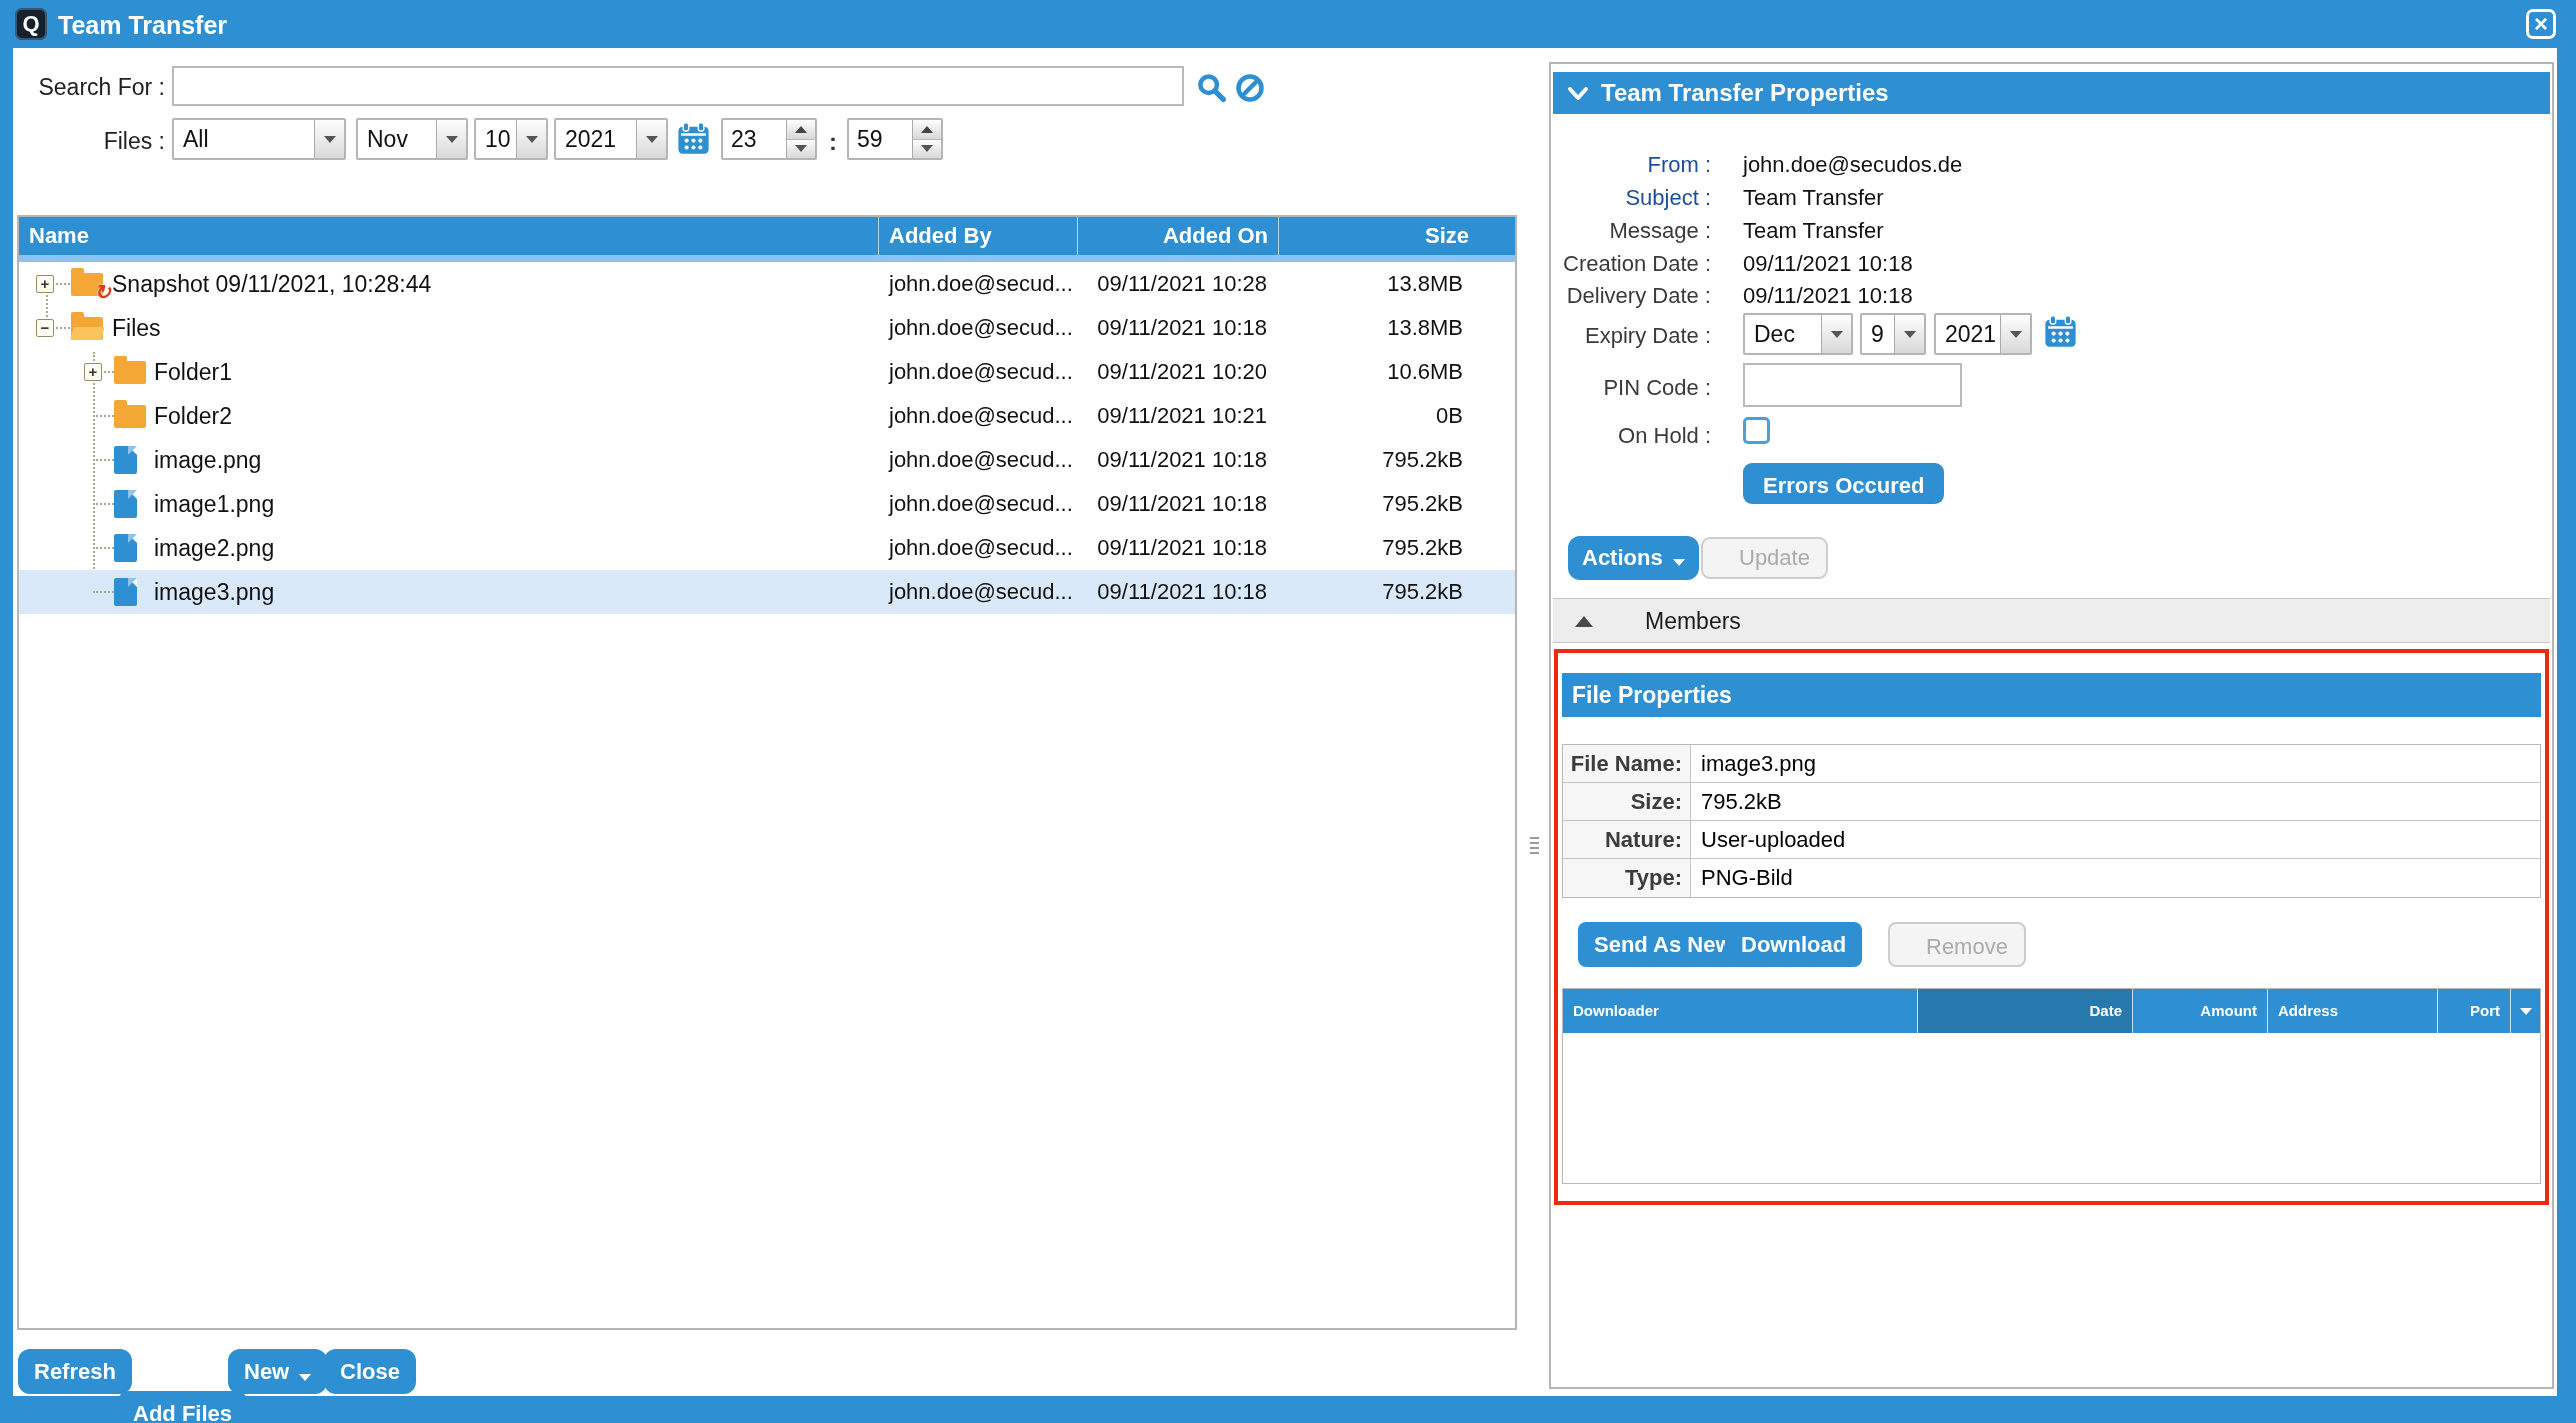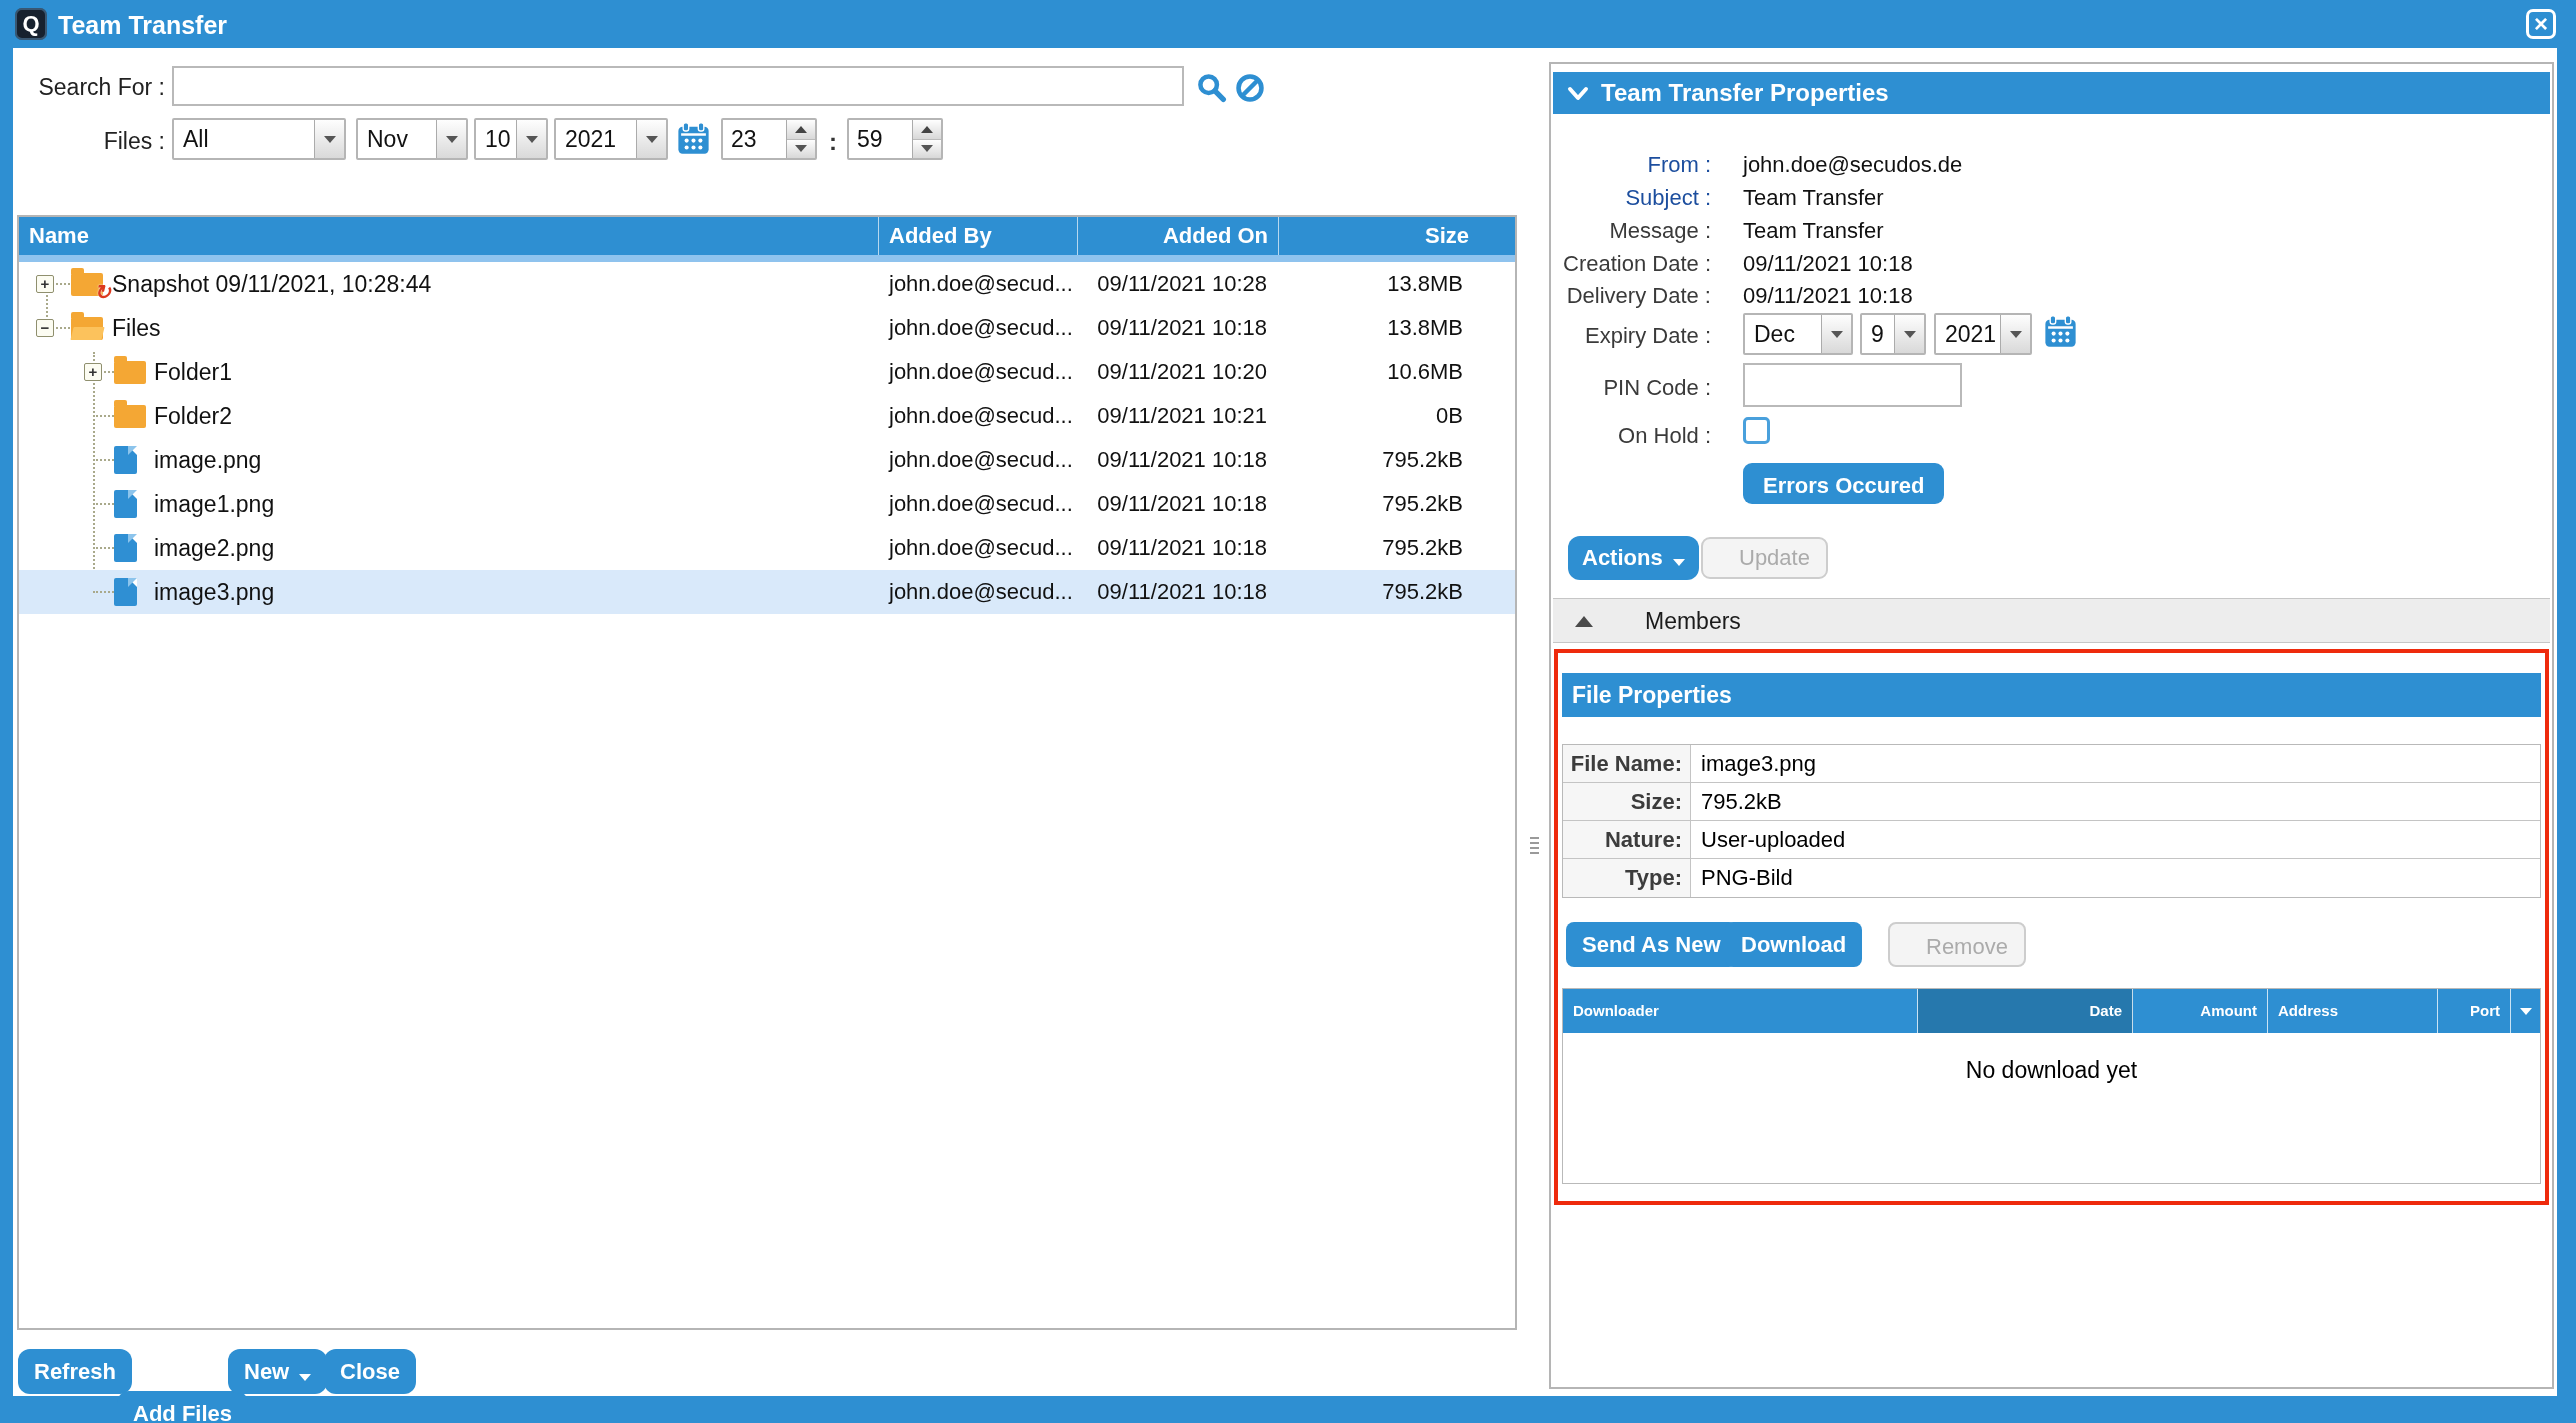--- a/index.html
+++ b/index.html
@@ -475,34 +475,31 @@
         <div class="fp-row">
           <div class="fp-label">Nature:</div>
           <div class="fp-value">User-uploaded</div>
         </div>
         <div class="fp-row">
           <div class="fp-label">Type:</div>
           <div class="fp-value">PNG-Bild</div>
         </div>
       </div>
 
-    <div class="btn fp-btn" style="left:15px;">Send As New</div>
+    <div class="btn fp-btn" style="left:27px;">Send As New</div>
     <div class="btn fp-btn" style="left:174px;">Download</div>
     <div class="btn disabled fp-btn" style="left:337px;">Remove</div>
 
     <div class="dl-table">
       <div class="dl-header" id="dl-header">
           <div class="dlh" style="width: 355px;">Downloader</div>
           <div class="dlh r sorted" style="width: 215px;">Date</div>
           <div class="dlh r" style="width: 135px;">Amount</div>
           <div class="dlh" style="width: 170px;">Address</div>
           <div class="dlh r" style="width: 73px;">Port</div>
           <div class="dlh menu" style="flex: 1 1 0%;">
             <i class="tri-dn white"></i>
           </div>
         </div>
-      <div class="dl-body">
-        <div class="dl-empty">No download yet</div>
-      </div>
     </div>
   </div>
 </div>
 
 
 </body></html>

